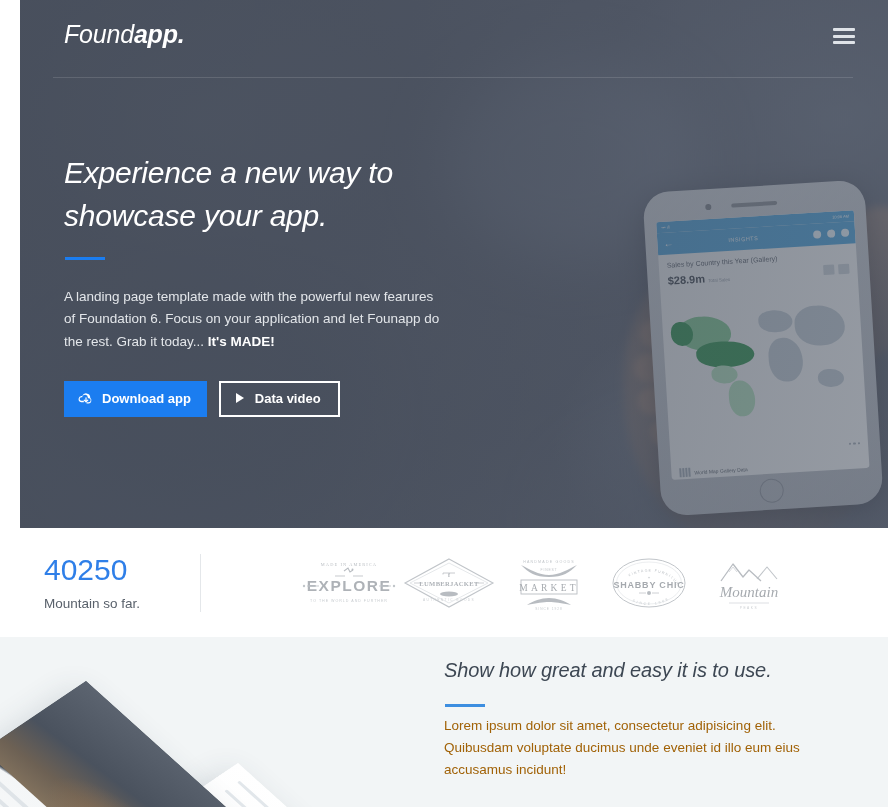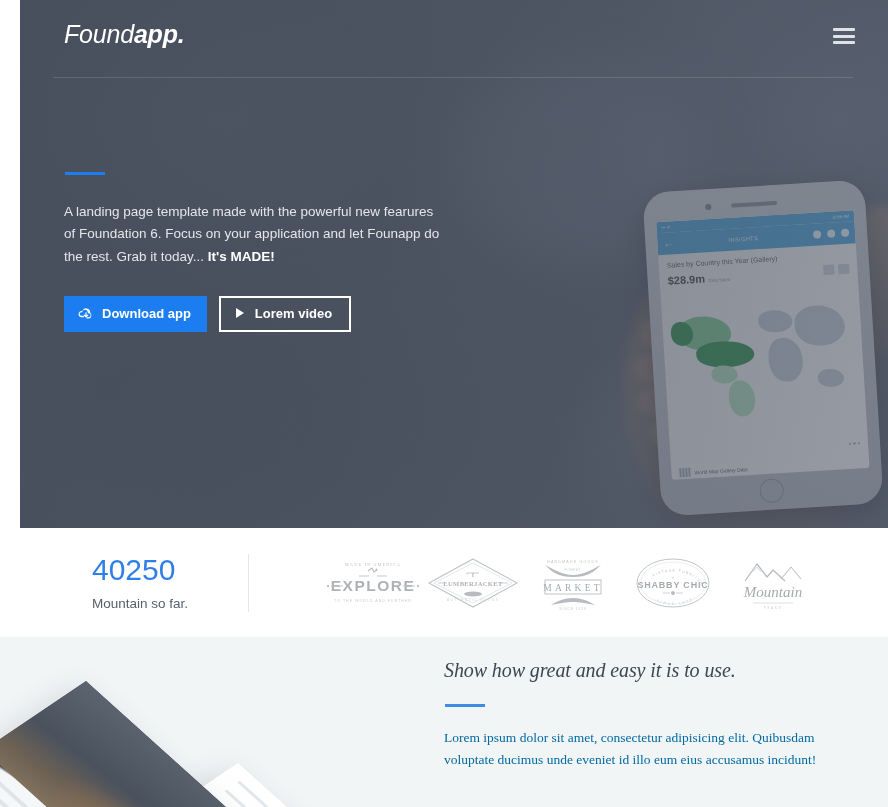--- a/index.html
+++ b/index.html
@@ -190,35 +190,35 @@
   .ico-play {
     width: 0; height: 0; border-left: 8px solid #ffffff;
     border-top: 5px solid transparent; border-bottom: 5px solid transparent;
   }
 
   
   .stats {
     position: relative; width: 888px; height: 109px;
     background: #ffffff; display: flex; align-items: center;
   }
-  .stat-block { width: 200px; padding-left: 44px; margin-left: 48px; }
+  .stat-block { width: 200px; padding-left: 44px; }
   .stat-number { font-size: 30px; color: #2f7fe8; line-height: 1; font-weight: 400; }
   .stat-label { margin-top: 11px; font-size: 13.5px; color: #59616b; }
   .stats-divider { width: 1px; height: 58px; background: #e4e7ea; }
   .logo-strip {
     flex: 1; display: flex; align-items: center; justify-content: center;
     padding: 0 14px 0 22px;
   }
   .brand { width: 100px; height: 60px; position: relative; opacity: .62; }
   .brand svg { width: 100%; height: 100%; display: block; }
 
   
   .feature {
     position: relative; width: 888px; height: 170px;
-    background: #f2f5f6; overflow: hidden; font-family: Liberation Serif, serif;
+    background: #f2f5f6; overflow: hidden;
   }
   .mockup-stage {
     position: absolute; left: -10px; top: 0px; width: 430px; height: 170px;
     overflow: hidden;
   }
   .mock-card {
     position: absolute;
     background: #ffffff;
     box-shadow: 0 12px 30px rgba(52,66,84,0.16);
   }
@@ -255,21 +255,21 @@
     margin: 12px 16px;
   }
 
   .feature-text { position: absolute; left: 444px; top: 22px; width: 420px; }
   .feature-h2 {
     font-size: 20px; font-style: italic; color: #3d4753; font-weight: 400;
     letter-spacing: -0.1px;
   }
   .feature-bar { width: 40px; height: 3px; background: #3d8ee0; margin: 22px 0 0 1px; }
   .feature-p {
-    margin-top: 20px; font-size: 13.5px; line-height: 1.62; color: #0369a1; width: 380px;
+    margin-top: 8px; font-size: 13.5px; line-height: 1.62; color: #a16207; width: 380px;
   }
 </style>
 </head>
 <body>
 
 <div class="page">
 
   <section class="hero">
     <div class="hero-photo"></div>
     <div class="hero-blur-a"></div>
@@ -347,33 +347,34 @@
       <div class="logo"><span>Found</span><b>app.</b></div>
       <div class="hamburger">
         <span></span>
         <span></span>
         <span></span>
       </div>
       <div class="header-rule"></div>
     </header>
 
     <div class="hero-content">
+      <h1 class="hero-h1">Experience a new way to showcase your app.</h1>
       <div class="accent-bar"></div>
       <p class="hero-p"><span>A landing page template made with the powerful new fearures of Foundation 6. Focus on your application and let Founapp do the rest. Grab it today... </span><b>It's MADE!</b></p>
       <div class="hero-buttons">
         <button class="btn btn-primary">
           <svg class="ico-cloud" viewBox="0 0 20 16">
             <path d="M15.3 6.2a5.2 5.2 0 0 0-10-1.3A3.9 3.9 0 0 0 4 12.6h3.3v-1.7H4.2a2.2 2.2 0 0 1 .1-4.4l.9.05.25-.9a3.5 3.5 0 0 1 6.8.9l.12 1.05 1.05.07a2.5 2.5 0 0 1-.15 5h-2.6v1.7h2.7a4.2 4.2 0 0 0 1.9-7.3z" fill="#ffffff"></path>
             <path d="M10 7.2v4.6M7.8 10l2.2 2.3L12.2 10" stroke="#ffffff" stroke-width="1.5" fill="none" stroke-linecap="round" stroke-linejoin="round"></path>
           </svg>
           <span>Download app</span>
         </button>
         <button class="btn btn-ghost">
           <span class="ico-play"></span>
-          <span>Lorem video</span>
+          <span>Data video</span>
         </button>
       </div>
     </div>
   </section>
 
   <section class="stats">
     <div class="stat-block">
       <div class="stat-number">40250</div>
       <div class="stat-label">Mountain so far.</div>
     </div>

